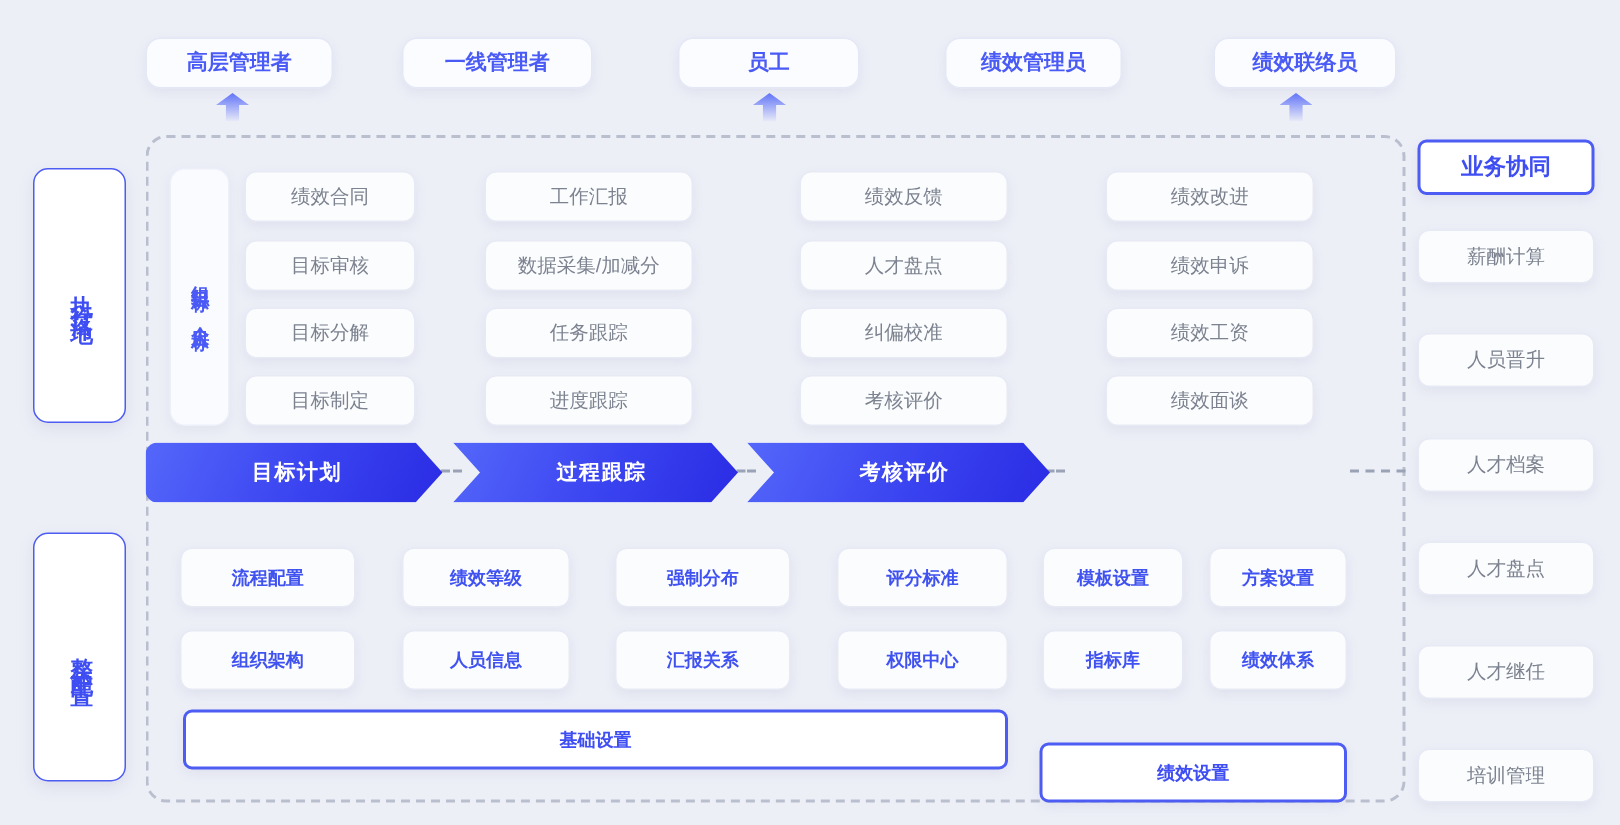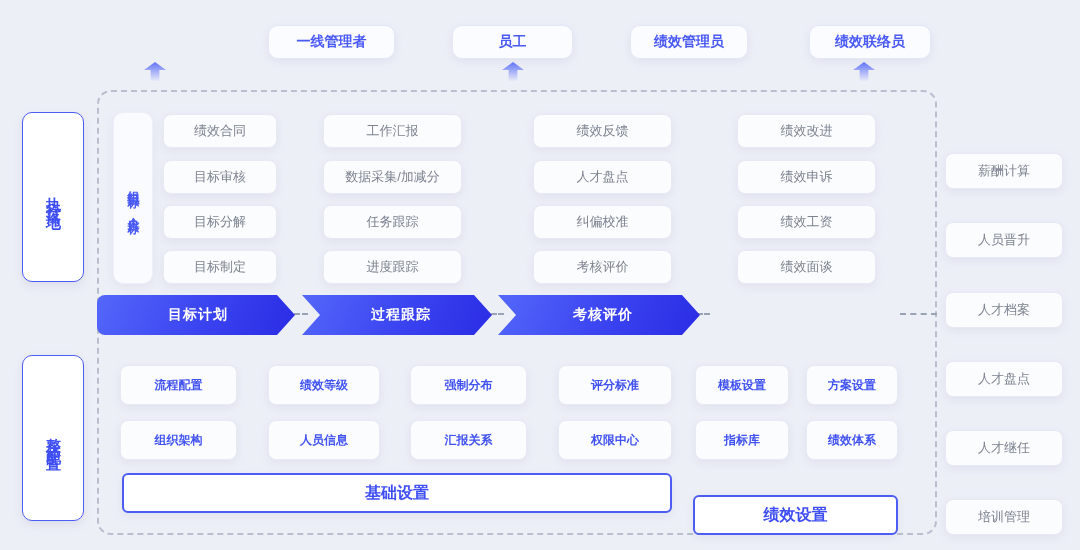--- a/index.html
+++ b/index.html
@@ -18,21 +18,21 @@
   .role-chip {
     border-radius:10px; background:rgba(252,253,255,.92); border:1px solid #e4e8f6;
     color:#4a5af5; font-weight:bold; font-size:14px;
   }
   .gray-chip { color:#7c828f; font-size:13px; }
   .blue-chip { color:#4052f0; font-weight:bold; font-size:12px; }
   .outline-box {
     position:absolute; box-sizing:border-box;
     display:flex; align-items:center; justify-content:center;
     background:#ffffff; border:2px solid #4d5cf2; border-radius:6px;
-    color:#3f4ef2; font-weight:bold; font-size:16px;
+    color:#3f4ef2; font-weight:bold; font-size:12px;
     box-shadow:0 3px 8px rgba(120,130,170,.12);
   }
   .vert { writing-mode:vertical-rl; text-orientation:upright; }
   .side-box {
     position:absolute; box-sizing:border-box;
     display:flex; align-items:center; justify-content:center;
     background:#ffffff; border:1.5px solid #4d5cf2; border-radius:10px;
     color:#3f4ef2; font-weight:bold; font-size:15px; letter-spacing:6px;
     box-shadow:0 4px 10px rgba(120,130,170,.15);
   }
@@ -61,20 +61,21 @@
     clip-path:polygon(50% 0, 100% 42%, 70% 42%, 70% 100%, 30% 100%, 30% 42%, 0 42%);
     background:linear-gradient(180deg,#6274f8 0%, rgba(140,160,250,0.05) 100%);
   }
   .connector { position:absolute; border-top:2px dashed #9aa2b5; z-index:1; }
 </style>
 </head>
 <body>
 
 <div class="canvas">
 
+  <div class="chip role-chip" style="left:97px; top:25px; width:125px; height:34px;">高层管理者</div>
   <div class="chip role-chip" style="left:268px; top:25px; width:127px; height:34px;">一线管理者</div>
   <div class="chip role-chip" style="left:452px; top:25px; width:121px; height:34px;">员工</div>
   <div class="chip role-chip" style="left:630px; top:25px; width:118px; height:34px;">绩效管理员</div>
   <div class="chip role-chip" style="left:809px; top:25px; width:122px; height:34px;">绩效联络员</div>
 
   <div class="up-arrow" style="left:144px; top:62px;"></div>
   <div class="up-arrow" style="left:502px; top:62px;"></div>
   <div class="up-arrow" style="left:853px; top:62px;"></div>
 
   <div class="side-box vert" style="left:22px; top:112px; width:62px; height:170px;">执行落地</div>
@@ -126,20 +127,21 @@
   <div class="chip blue-chip" style="left:806px; top:365px; width:92px; height:40px;">方案设置</div>
   <div class="chip blue-chip" style="left:268px; top:420px; width:112px; height:40px;">人员信息</div>
   <div class="chip blue-chip" style="left:410px; top:420px; width:117px; height:40px;">汇报关系</div>
   <div class="chip blue-chip" style="left:558px; top:420px; width:114px; height:40px;">权限中心</div>
   <div class="chip blue-chip" style="left:695px; top:420px; width:94px; height:40px;">指标库</div>
   <div class="chip blue-chip" style="left:806px; top:420px; width:92px; height:40px;">绩效体系</div>
 
   <div class="outline-box" style="left:122px; top:473px; width:550px; height:40px;">基础设置</div>
   <div class="outline-box" style="left:693px; top:495px; width:205px; height:40px;">绩效设置</div>
 
+  <div class="outline-box" style="left:945px; top:93px; width:118px; height:37px; font-size:15px;">业务协同</div>
   <div class="chip gray-chip" style="left:945px; top:153px; width:118px; height:36px;">薪酬计算</div>
   <div class="chip gray-chip" style="left:945px; top:222px; width:118px; height:36px;">人员晋升</div>
   <div class="chip gray-chip" style="left:945px; top:292px; width:118px; height:36px;">人才档案</div>
   <div class="chip gray-chip" style="left:945px; top:361px; width:118px; height:36px;">人才盘点</div>
   <div class="chip gray-chip" style="left:945px; top:430px; width:118px; height:36px;">人才继任</div>
   <div class="chip gray-chip" style="left:945px; top:499px; width:118px; height:36px;">培训管理</div>
 
 </div>
 
 </body></html>

